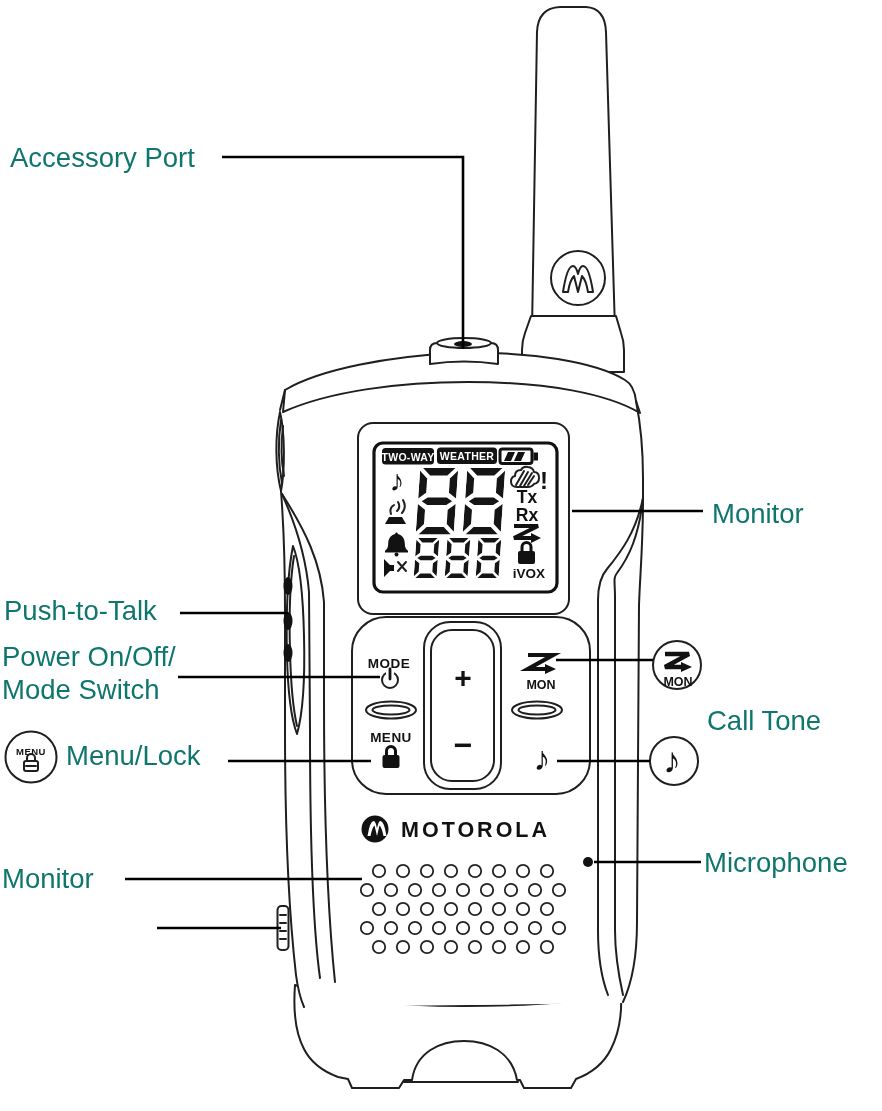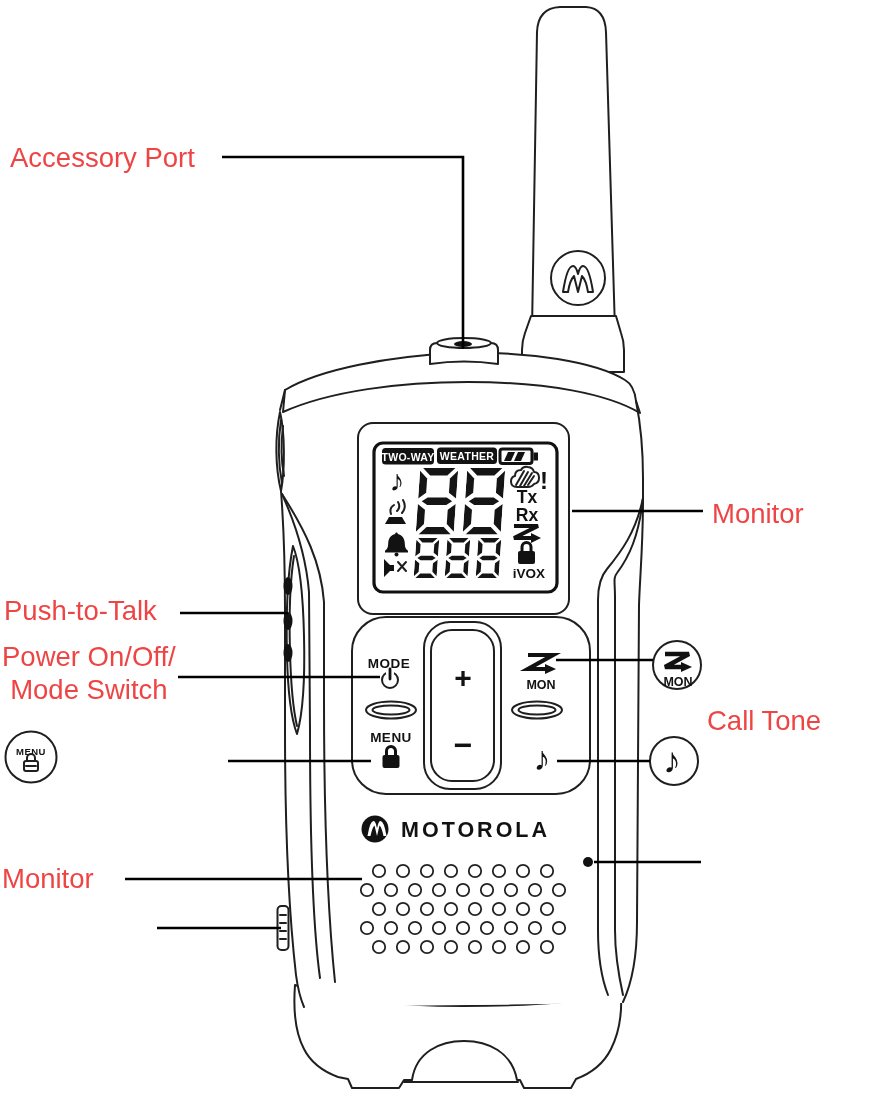--- a/index.html
+++ b/index.html
@@ -1,19 +1,19 @@
 <!DOCTYPE html>
 <html><head>
 <meta charset="utf-8">
 <style>
   html,body{margin:0;padding:0;background:#fff;}
   .stage{position:relative;width:882px;height:1111px;background:#fff;
          font-family:"Liberation Sans",sans-serif;overflow:hidden;}
   .stage > svg{position:absolute;left:0;top:0;}
-  .callout{position:absolute;color:#ef4444;font-size:27.5px;line-height:33px;white-space:nowrap;text-align:center;}
+  .callout{position:absolute;color:#0f766e;font-size:27.5px;line-height:33px;white-space:nowrap;}
   
   .ln{fill:none;stroke:#1f1f1f;stroke-width:2;stroke-linecap:round;stroke-linejoin:round;}
   .fw{fill:#ffffff;stroke:#1f1f1f;stroke-width:2;stroke-linejoin:round;}
   .fk{fill:#121212;stroke:none;}
   .ldr{fill:none;stroke:#000;stroke-width:2.6;}
   .t{fill:#121212;font-family:"Liberation Sans",sans-serif;font-weight:bold;text-anchor:middle;}
   .tw{fill:#ffffff;font-family:"Liberation Sans",sans-serif;font-weight:bold;text-anchor:middle;letter-spacing:.3px;}
   .seg polygon{fill:#151515;}
 </style>
 </head>
@@ -251,16 +251,18 @@
   <path class="ldr" d="M594,862 L701,862"></path>
 </svg>
 
 <div class="callout" style="left:10px;top:141px">Accessory Port</div>
 <div class="callout" style="left:712px;top:497px">Monitor</div>
 <div class="callout" style="left:2px;top:640px">
   <div>Power On/Off/</div>
   <div>Mode Switch</div>
 </div>
 <div class="callout" style="left:4px;top:594px">Push-to-Talk</div>
+<div class="callout" style="left:66px;top:739px">Menu/Lock</div>
 <div class="callout" style="left:707px;top:704px">Call Tone</div>
 <div class="callout" style="left:2px;top:862px">Monitor</div>
+<div class="callout" style="left:704px;top:846px">Microphone</div>
 
 </div>
 
 </body></html>

